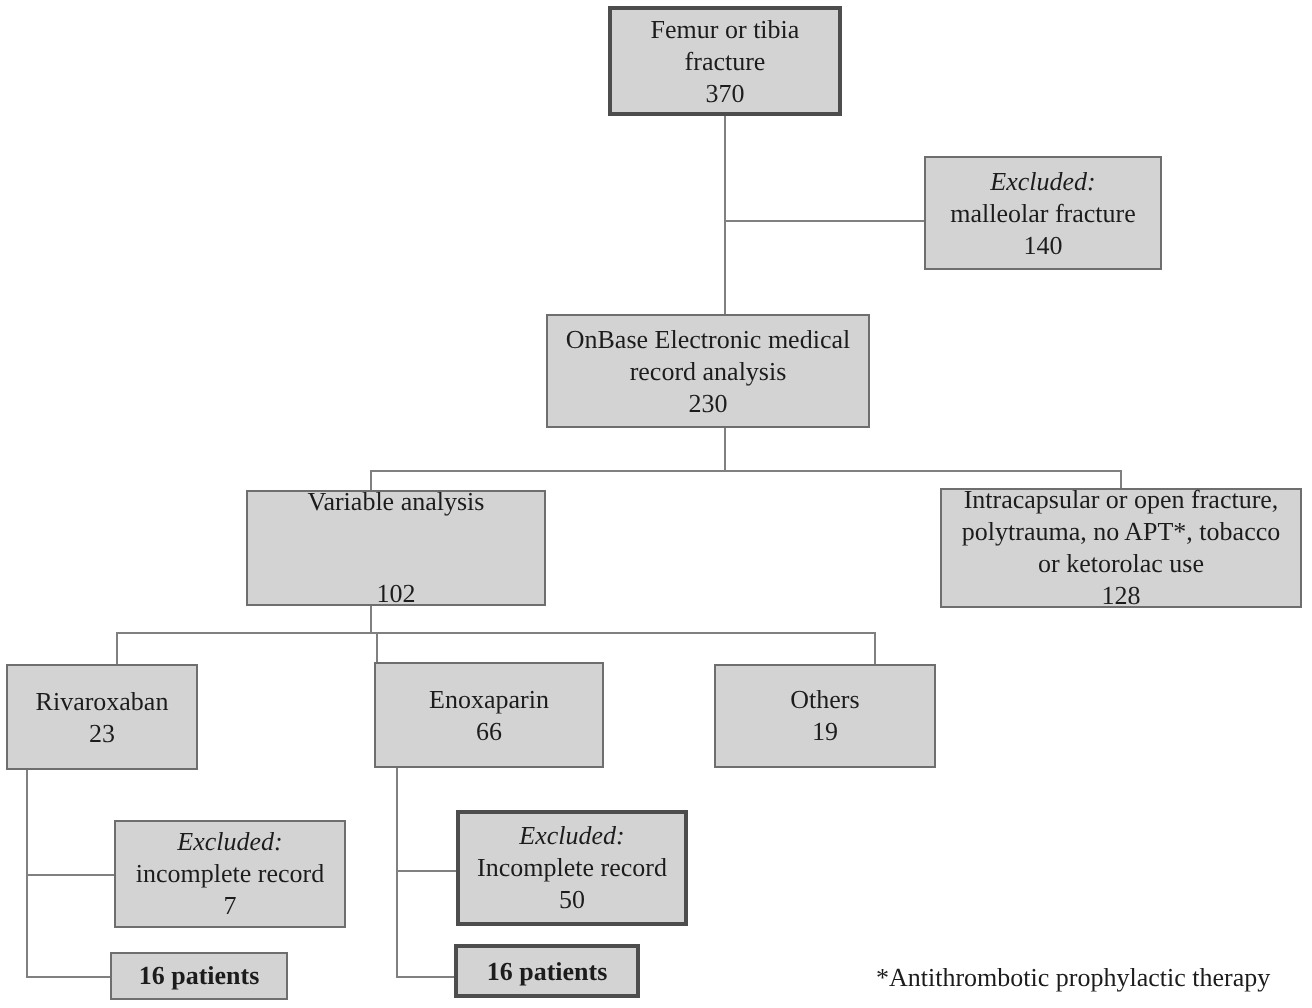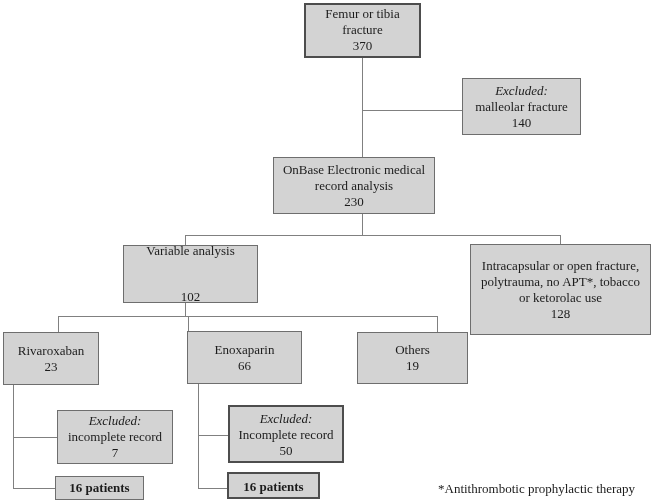--- a/index.html
+++ b/index.html
@@ -18,21 +18,21 @@
     box-sizing:border-box;
     display:flex;
     flex-direction:column;
     justify-content:center;
     align-items:center;
     text-align:center;
     font-size:13px;
     line-height:16px;
     padding:2px 3px;
   }
-  .box.thick{border:2px solid #4d4d4d;justify-content:flex-end;}
+  .box.thick{border:2px solid #4d4d4d;}
   .box.bold .ln{font-weight:bold;}
   .ln{white-space:nowrap;}
   .ln.it{font-style:italic;}
   .cline{
     position:absolute;
     background:#808080;
   }
   .footnote{
     position:absolute;
     font-size:13px;
@@ -74,26 +74,26 @@
     <div class="ln">malleolar fracture</div>
     <div class="ln">140</div>
   </div>
 
   <div class="box" style="left:273px;top:157px;width:162px;height:57px;">
     <div class="ln">OnBase Electronic medical</div>
     <div class="ln">record analysis</div>
     <div class="ln">230</div>
   </div>
 
-  <div class="box" style="left:123px;top:245px;width:135px;height:58px;gap:30px;">
+  <div class="box" style="left:123px;top:245px;width:150px;height:58px;gap:30px;">
     <div class="ln">Variable analysis</div>
     <div class="ln">102</div>
   </div>
 
-  <div class="box" style="left:470px;top:244px;width:181px;height:91px;">
+  <div class="box" style="left:470px;top:244px;width:181px;height:60px;">
     <div class="ln">Intracapsular or open fracture,</div>
     <div class="ln">polytrauma, no APT*, tobacco</div>
     <div class="ln">or ketorolac use</div>
     <div class="ln">128</div>
   </div>
 
   <div class="box" style="left:3px;top:332px;width:96px;height:53px;">
     <div class="ln">Rivaroxaban</div>
     <div class="ln">23</div>
   </div>

